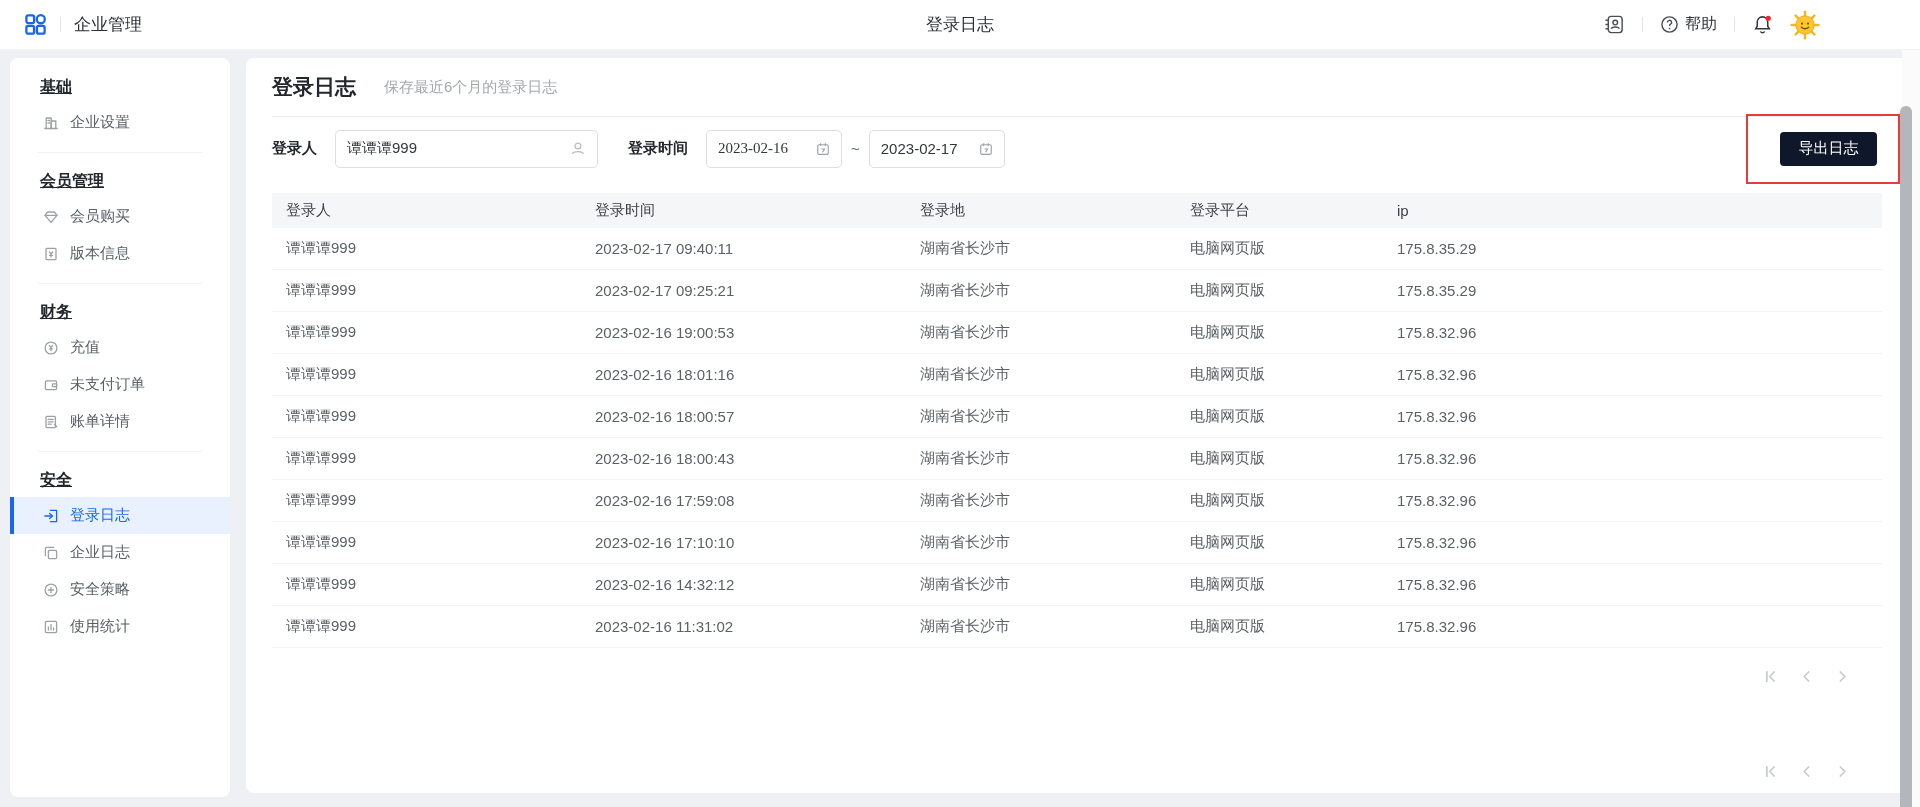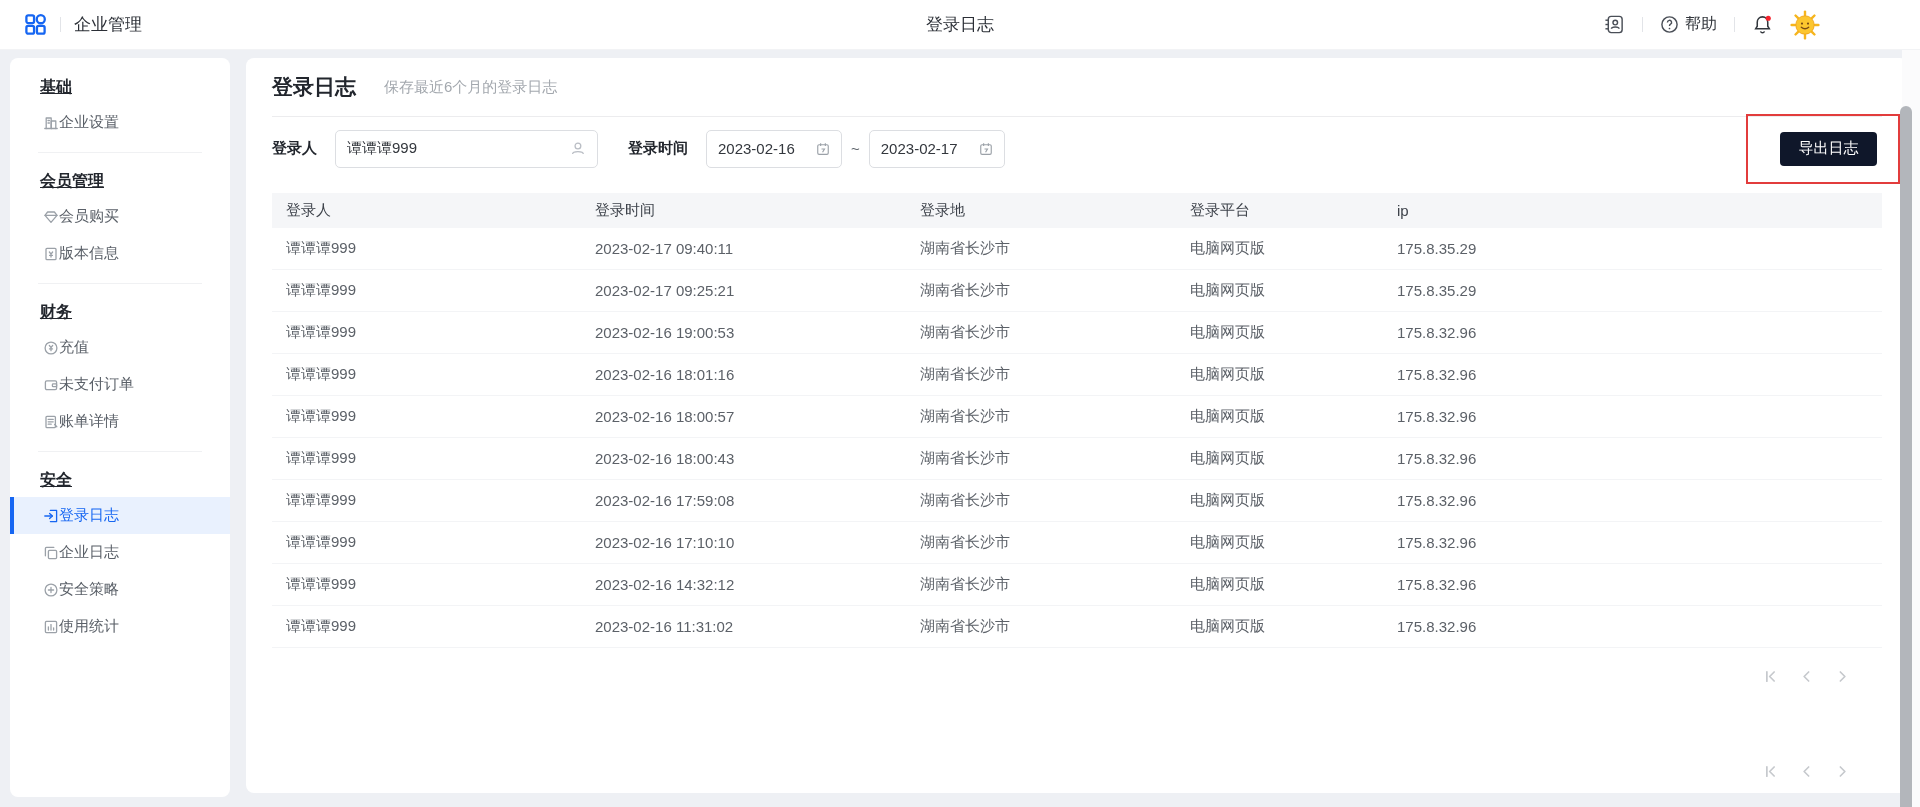--- a/index.html
+++ b/index.html
@@ -22,21 +22,21 @@
   .v-sep { width:1px; height:15px; background:#e2e4e8; }
   .help-group { display:flex; align-items:center; gap:6px; font-size:16px; color:#33373d; cursor:pointer; }
   .bell-wrap { position:relative; display:flex; }
   .icon-btn { display:flex; align-items:center; cursor:pointer; }
   .avatar { width:30px; height:30px; border-radius:50%; overflow:hidden; cursor:pointer; }
   
   .sidebar { position:absolute; left:10px; top:58px; width:220px; height:739px;
              background:#fff; border-radius:8px; padding-top:12px; overflow:hidden; }
   .sb-heading { height:34px; line-height:34px; padding-left:30px;
                 font-size:16px; font-weight:700; color:#22262d;text-decoration:underline; }
-  .sb-item { height:37px; display:flex; align-items:center; 
+  .sb-item { height:37px; display:flex; align-items:center; gap:11px;
              padding-left:33px; font-size:15px; color:#5a6068; cursor:pointer; position:relative; }
   .sb-item .sb-ico { display:flex; width:16px; }
   .sb-item.active { background:#e9f1fe; color:#1666f2; }
   .sb-item.active::before { content:""; position:absolute; left:0; top:0; bottom:0;
                             width:4px; background:#1666f2; }
   .sb-divider { height:1px; background:#f0f1f3; margin:11px 28px; }
   
   .main-card { position:absolute; left:246px; top:58px; width:1662px; height:735px;
                background:#fff; border-radius:8px; padding:0 26px; }
   .main-header { height:59px; display:flex; align-items:center;
@@ -45,21 +45,21 @@
   .page-subtitle { font-size:15px; color:#a3a8ae; margin-left:28px; }
   .filter-row { height:63px; display:flex; align-items:center; position:relative; }
   .f-label { font-size:15px; font-weight:600; color:#22262d; }
   .input-box { height:38px; border:1px solid #dcdee2; border-radius:5px; background:#fff;
                display:flex; align-items:center; justify-content:space-between;
                padding:0 11px; }
   .input-box input { border:none; outline:none; font-size:15px; color:#33373d;
                      width:100%; font-family:inherit; background:transparent; }
   .user-box { width:263px; margin-left:18px; }
   .date-box { width:136px; }
-  .date-box:first-of-type { margin-left:0; }
+  .date-box:first-of-type { margin-left:0;font-family:Liberation Serif, serif; }
   .time-label { margin-left:30px; }
   .tilde { margin:0 9px; color:#5a6068; font-size:15px; }
   .date-group { display:flex; align-items:center; margin-left:18px; }
   .export-box { position:absolute; right:-18px; top:50%; transform:translateY(-50%);
                 border:2px solid #e23c3c; padding:16px 21px 16px 32px; }
   .export-btn { width:97px; height:34px; background:#0f172a; color:#fff; border:none;
                 border-radius:4px; font-size:15px; cursor:pointer; font-family:inherit; }
   
   .tbl { margin-top:13px; }
   .tbl-grid { display:grid; grid-template-columns:323px 325px 270px 207px 1fr; align-items:center; }

